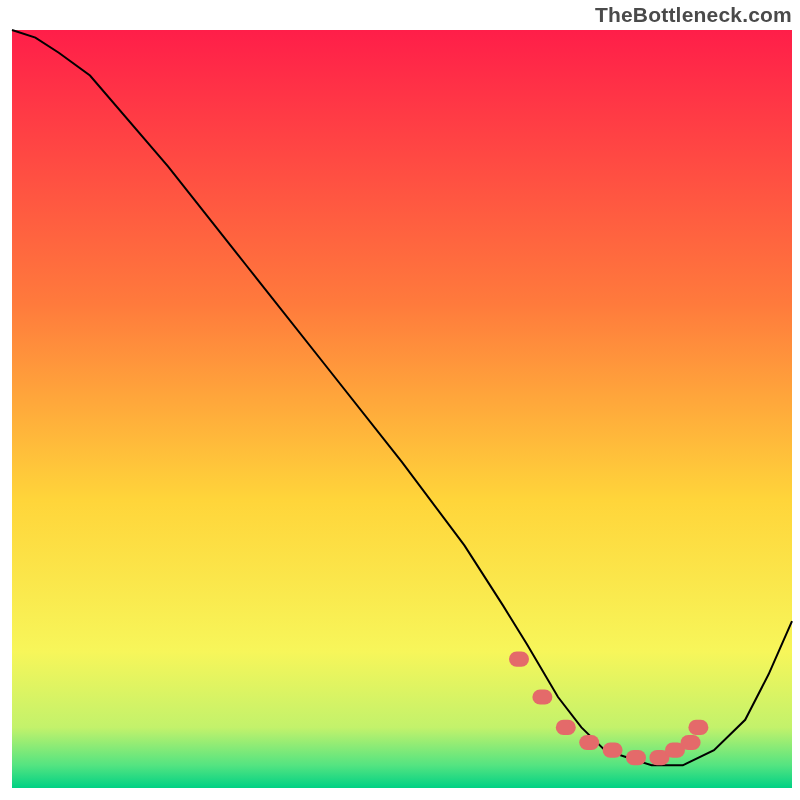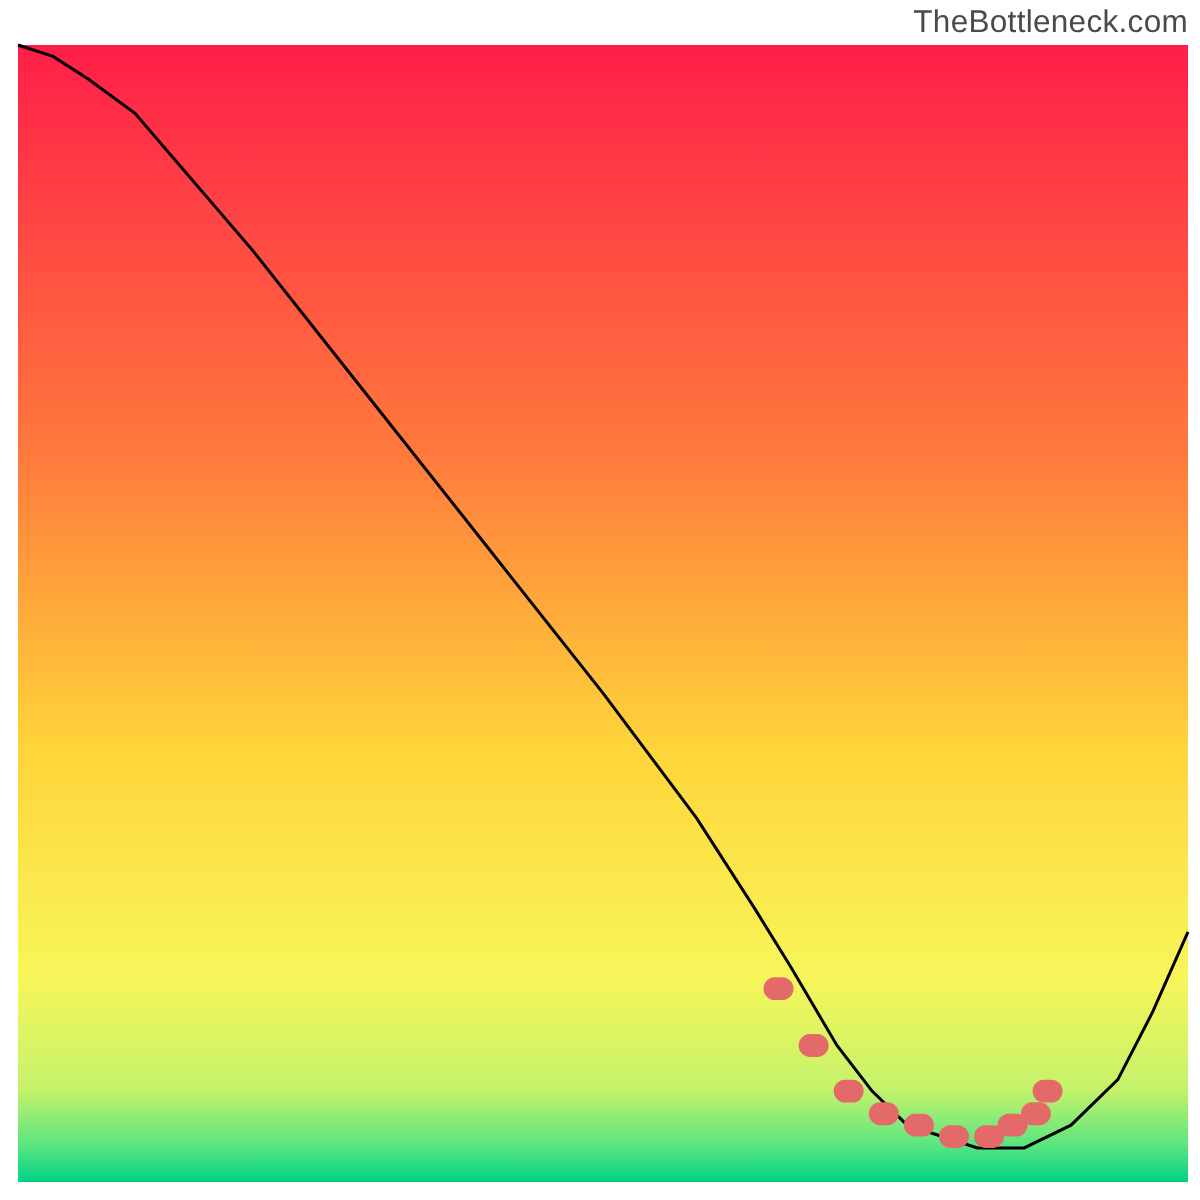--- a/index.html
+++ b/index.html
@@ -14,21 +14,21 @@
   .stage {
     position: relative;
     width: 800px;
     height: 800px;
   }
   .watermark {
     position: absolute;
     top: 3px;
     right: 8px;
     font-size: 21px;
-    font-weight: 400;
+    font-weight: 700;
     color: #4a4a4a;
     letter-spacing: 0.2px;
   }
   svg.chart {
     position: absolute;
     left: 0;
     top: 0;
   }
 </style>
 </head>

